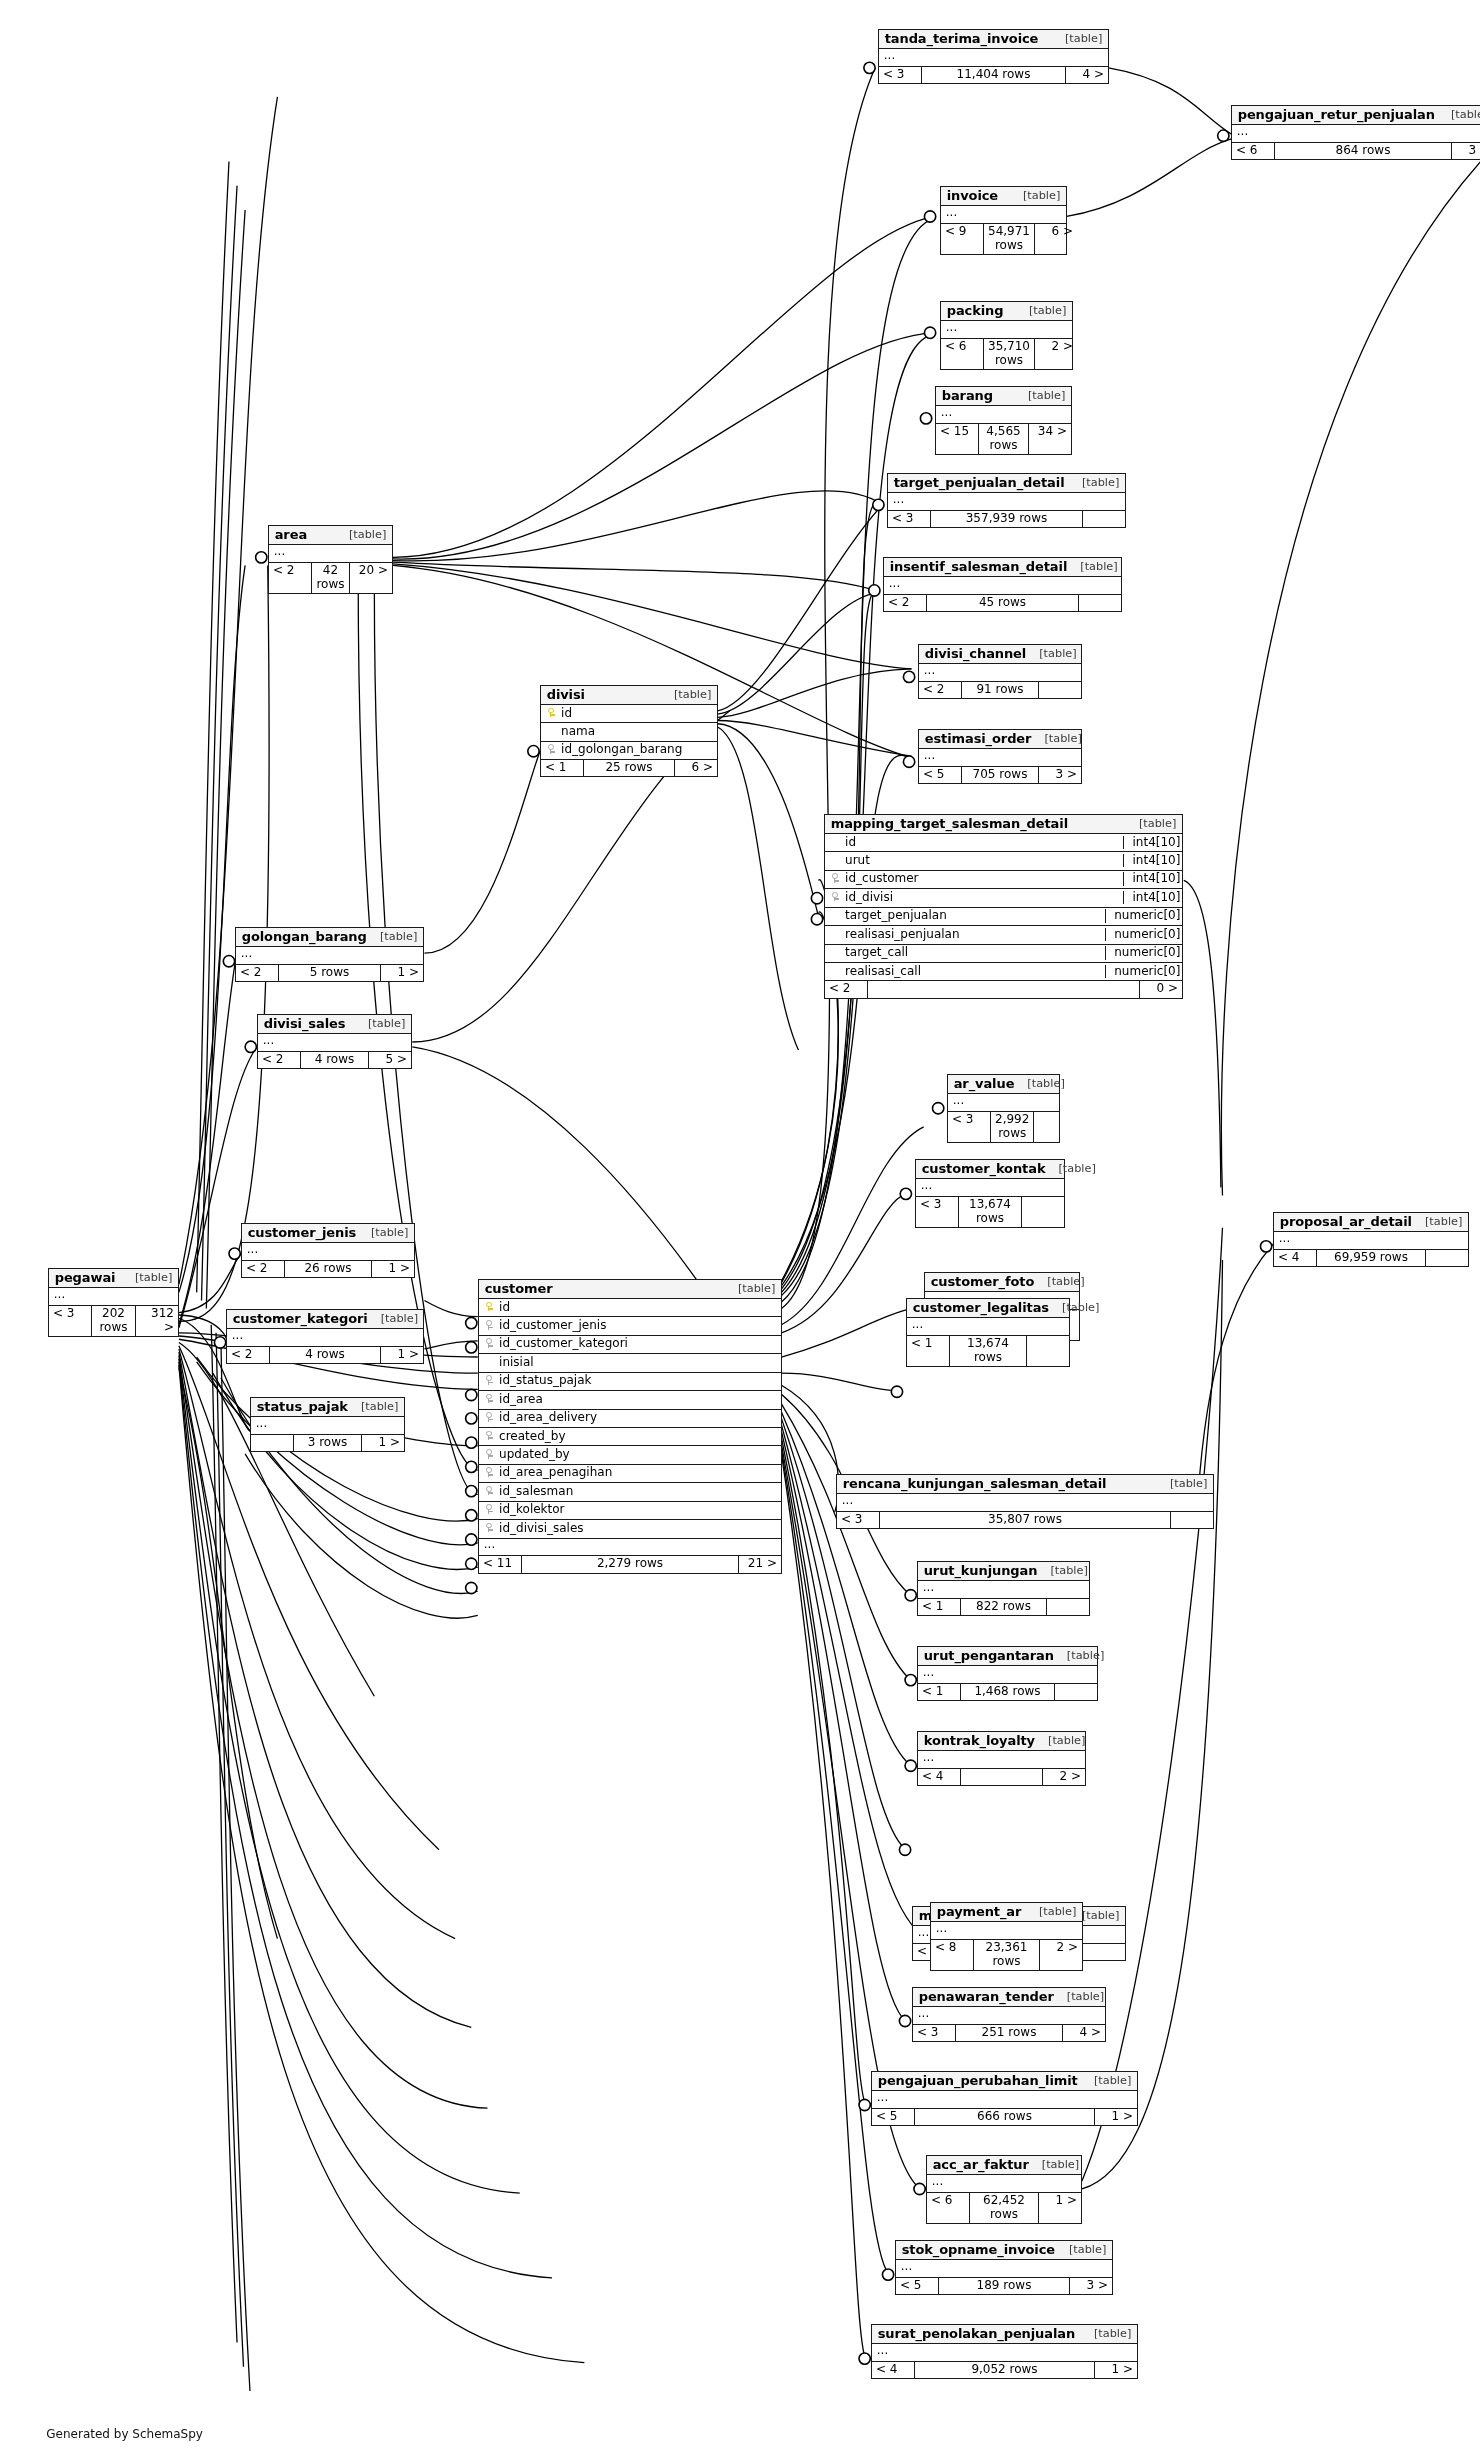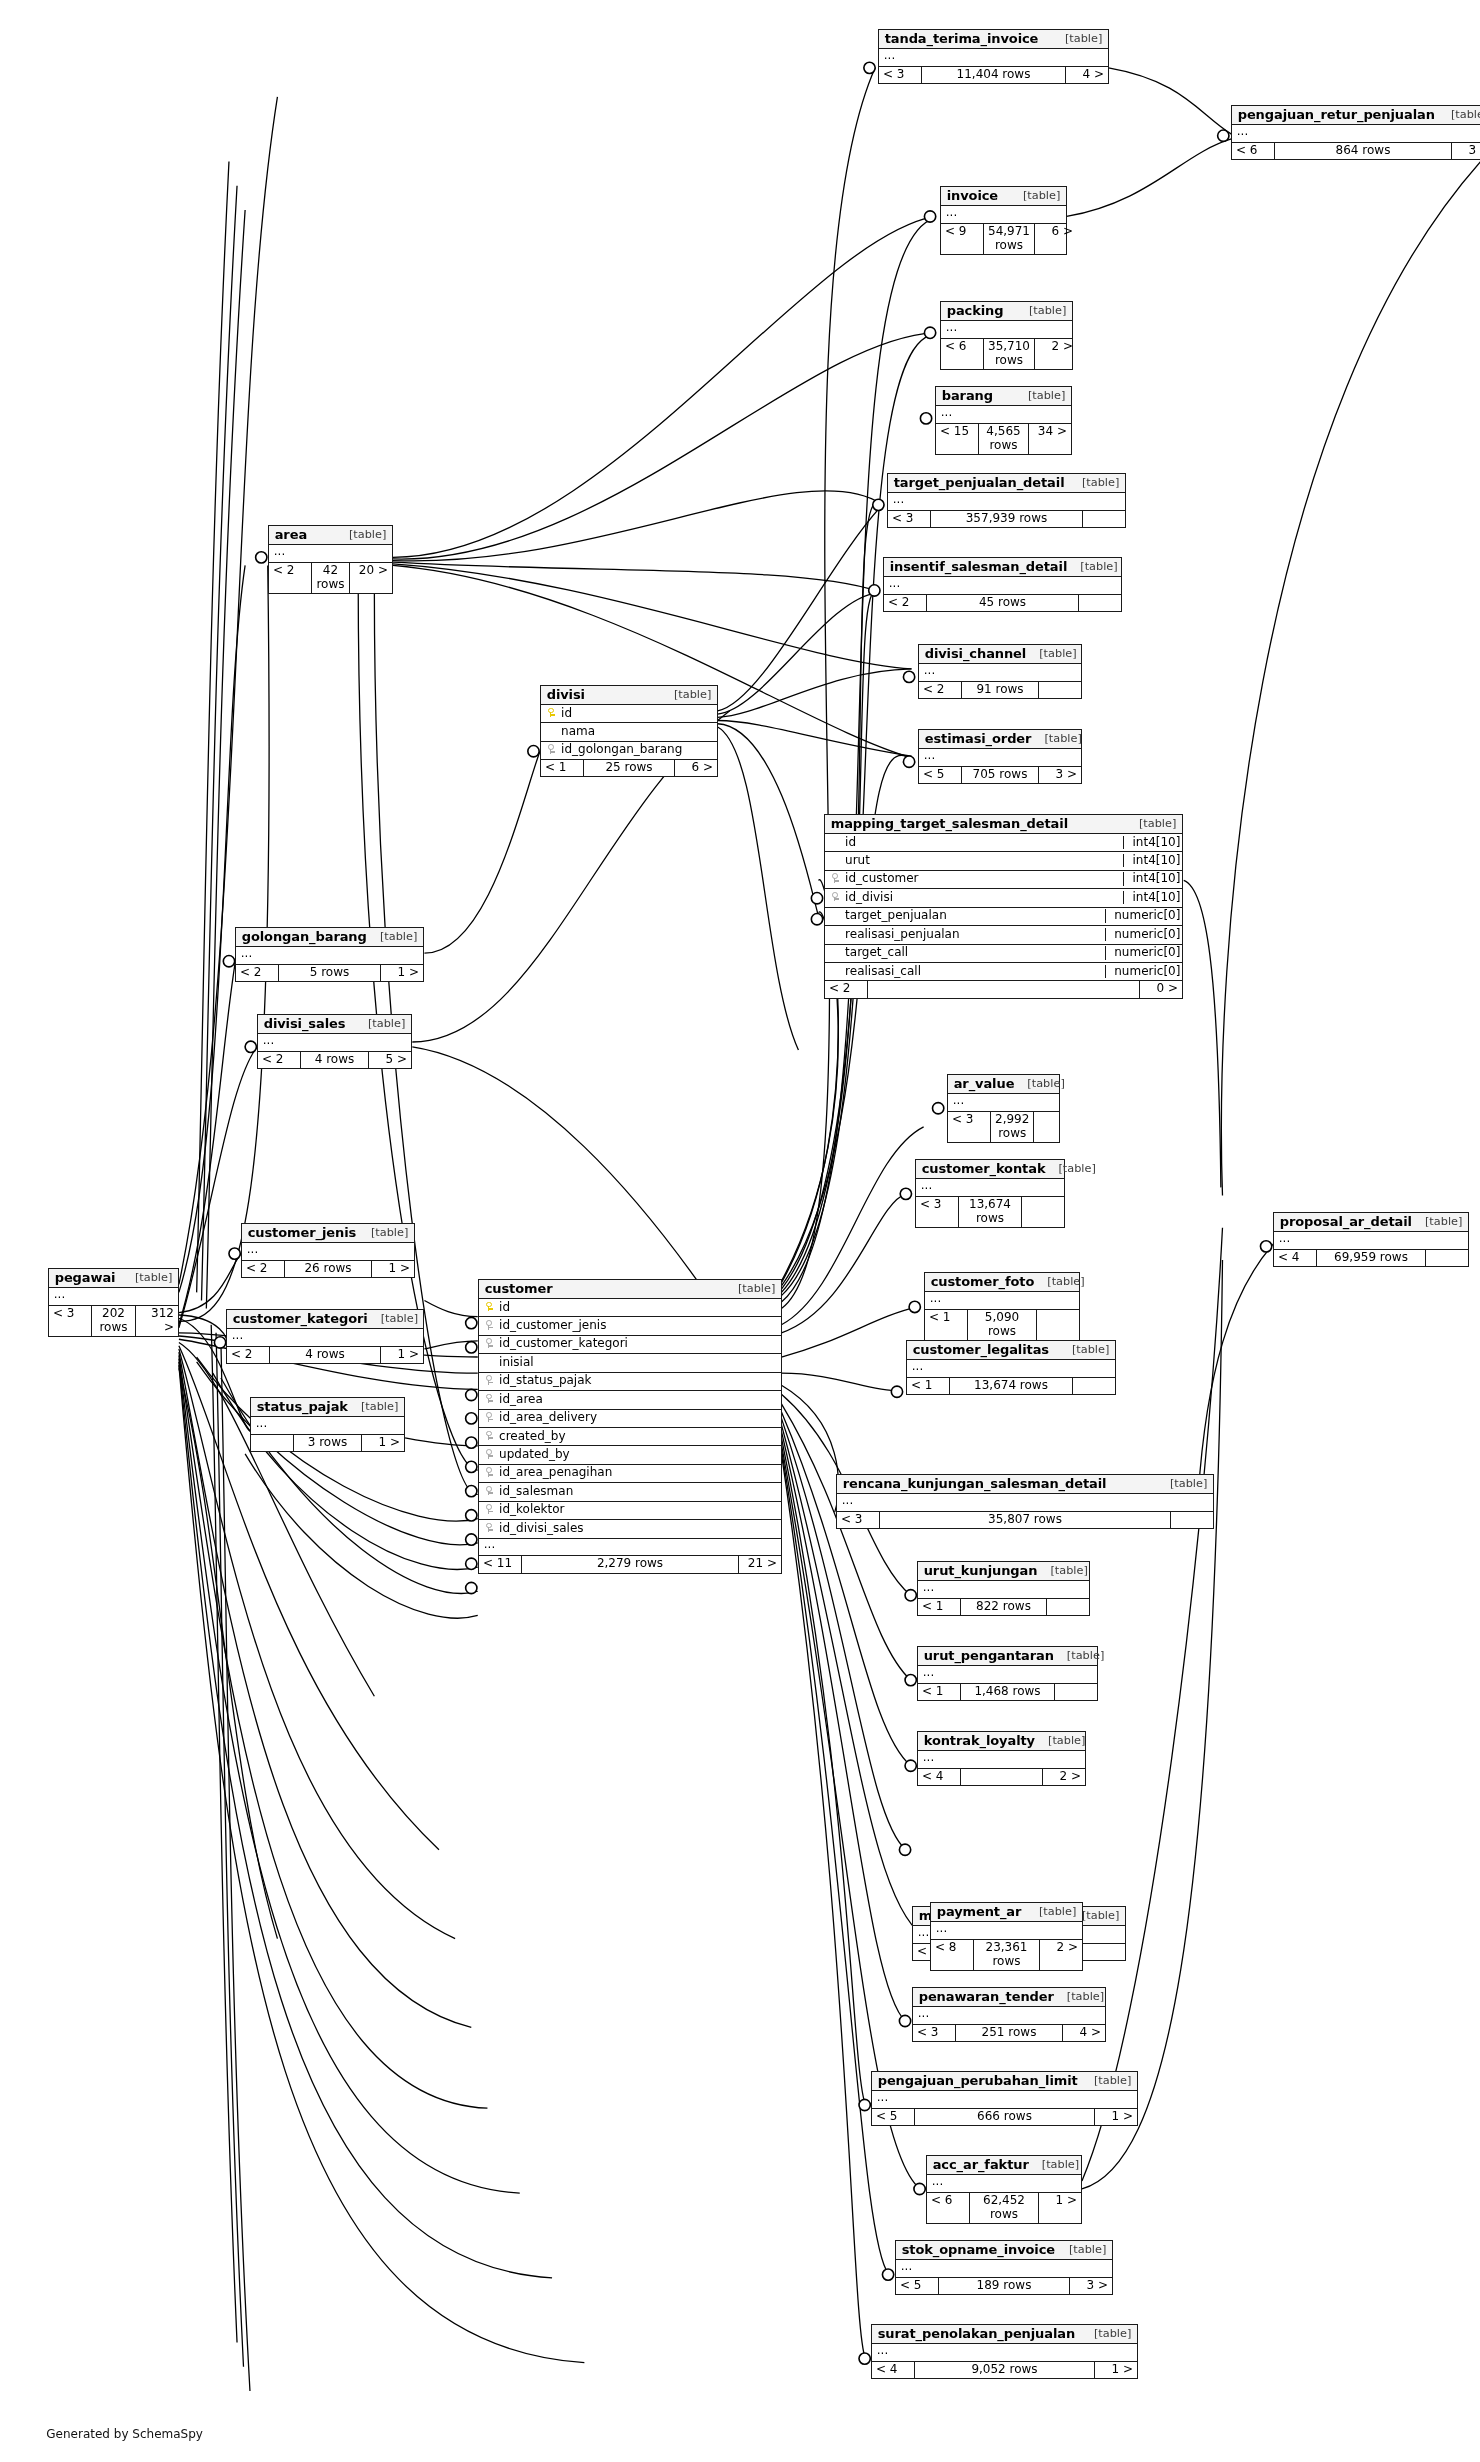--- a/index.html
+++ b/index.html
@@ -450,21 +450,21 @@
         </div>
         <div class="tbl-body">
           <div class="tbl-ellipsis">...</div>
         </div>
         <div class="tbl-foot">
           <div class="f-left" style="min-width: 34px;">&lt; 1</div>
           <div class="f-mid">5,090 rows</div>
           <div class="f-right" style="min-width: 34px;"></div>
         </div>
       </div>
-      <div class="table-node" style="left: 871px; top: 1340px; width: 210px;">
+      <div class="table-node" style="left: 871px; top: 1298px; width: 164px;">
         <div class="tbl-title">
           <span class="tname">customer_legalitas</span>
           <span class="ttag">[table]</span>
         </div>
         <div class="tbl-body">
           <div class="tbl-ellipsis">...</div>
         </div>
         <div class="tbl-foot">
           <div class="f-left" style="min-width: 34px;">&lt; 1</div>
           <div class="f-mid">13,674 rows</div>

